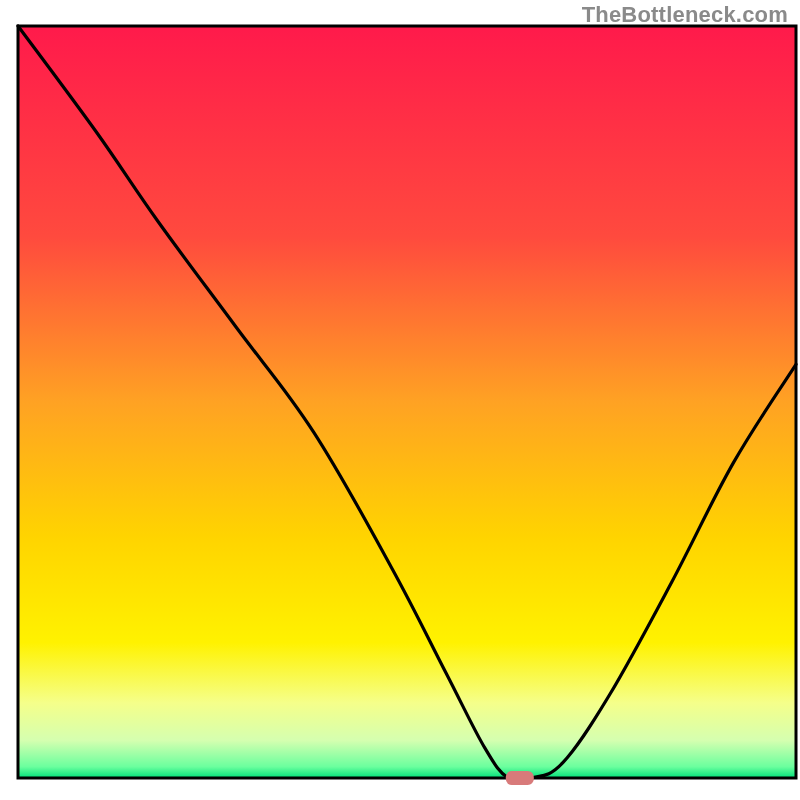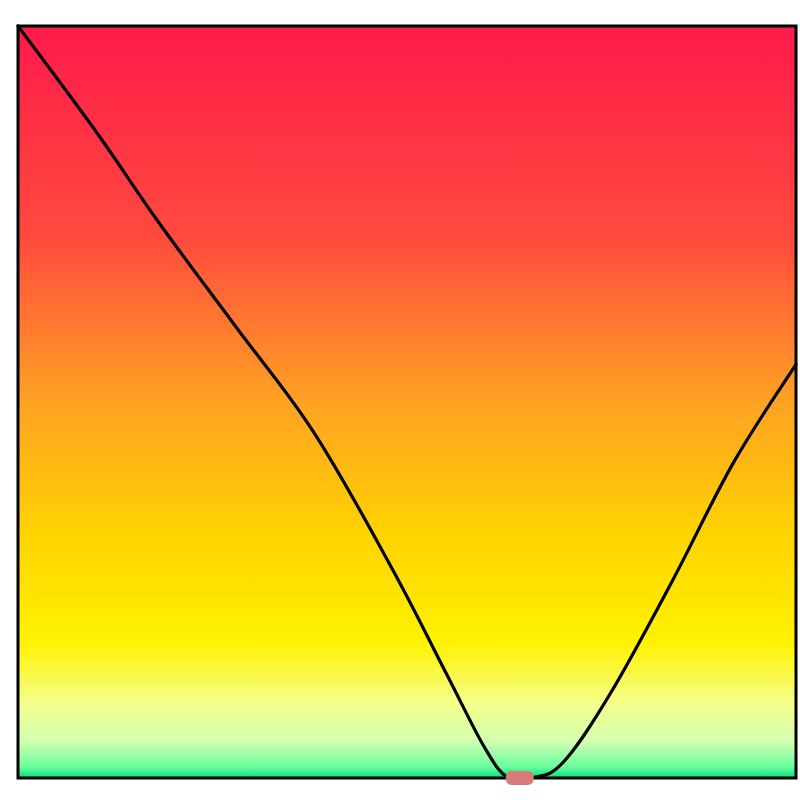--- a/index.html
+++ b/index.html
@@ -5,20 +5,21 @@
   html,body{margin:0;padding:0;width:800px;height:800px;background:#fff;}
   .wrap{position:relative;width:800px;height:800px;}
   .watermark{position:absolute;top:2px;right:12px;font-family:Arial,Helvetica,sans-serif;font-size:22px;font-weight:600;color:#8a8a8a;letter-spacing:.2px;}
   svg{display:block;}
   .marker{fill:#d87a7a;}
 </style>
 </head>
 <body>
 <div class="wrap">
 
+<div class="watermark">TheBottleneck.com</div>
 
 <svg id="chart-svg" width="800" height="800" viewBox="0 0 800 800">
   <defs>
     <linearGradient id="bg-grad" x1="0" y1="0" x2="0" y2="1">
           <stop offset="0%" stop-color="#ff1a4b"></stop>
           <stop offset="28.000000000000004%" stop-color="#ff4a3e"></stop>
           <stop offset="50%" stop-color="#ffa223"></stop>
           <stop offset="68%" stop-color="#ffd400"></stop>
           <stop offset="82%" stop-color="#fff200"></stop>
           <stop offset="90%" stop-color="#f5ff8a"></stop>

